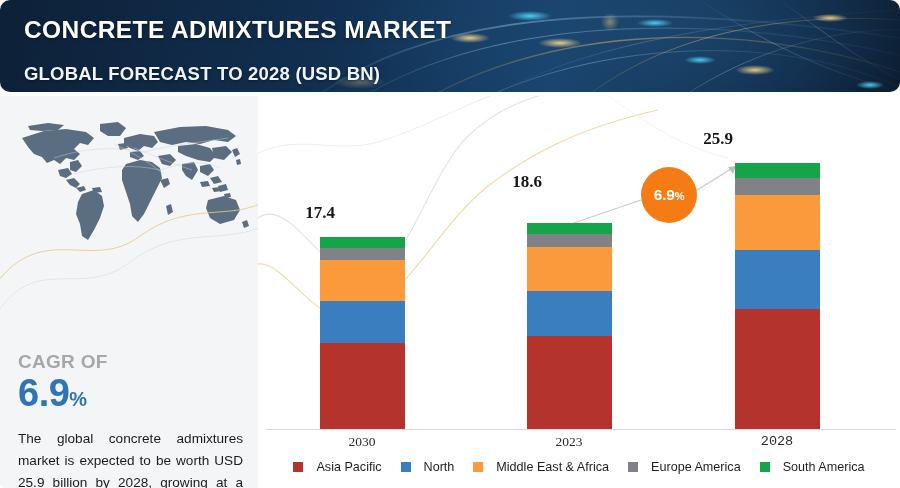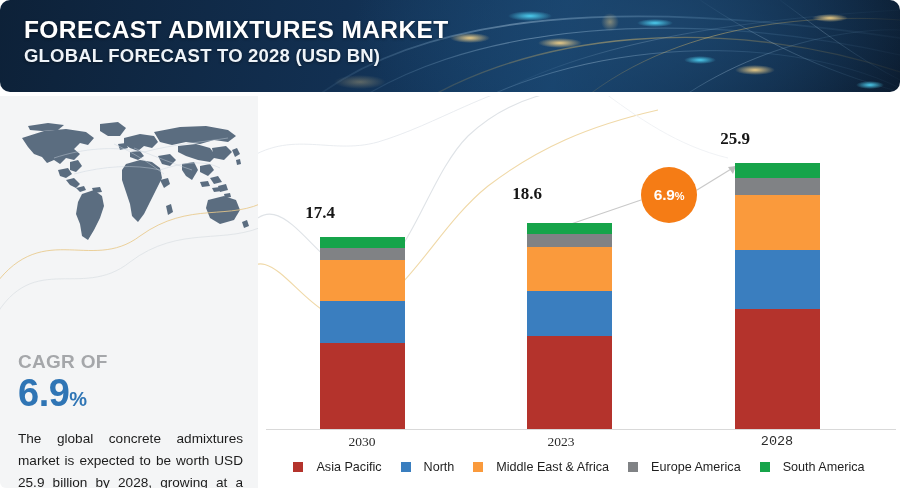--- a/index.html
+++ b/index.html
@@ -50,21 +50,21 @@
     line-height: 1.08;
     font-family: "Liberation Sans", sans-serif;
     text-shadow: 0 1px 3px rgba(0,0,0,0.45);
   }
   .title-sub {
     font-size: 18.5px;
     font-weight: bold;
     letter-spacing: 0.2px;
     color: #eef3f8;
     line-height: 1.15;
-    margin-top: 2px;
+    margin-top: 20px;
     text-shadow: 0 1px 3px rgba(0,0,0,0.45);
   }
 
   
   .left-panel {
     position: absolute;
     left: 0;
     top: 96px;
     width: 258px;
     height: 392px;
@@ -257,21 +257,21 @@
       <ellipse cx="470" cy="38" rx="20" ry="5" fill="url(#glowG)"></ellipse>
       <ellipse cx="560" cy="43" rx="22" ry="5" fill="url(#glowG)"></ellipse>
       <ellipse cx="755" cy="70" rx="20" ry="5" fill="url(#glowG)"></ellipse>
       <ellipse cx="830" cy="18" rx="18" ry="4" fill="url(#glowG)"></ellipse>
       <ellipse cx="870" cy="85" rx="14" ry="4" fill="url(#glowC)"></ellipse>
       <ellipse cx="610" cy="22" rx="9" ry="9" fill="url(#glowG)" opacity="0.5"></ellipse>
       <ellipse cx="360" cy="82" rx="26" ry="7" fill="url(#glowG)" opacity="0.35"></ellipse>
     </svg>
 
     <div class="header-text">
-      <div class="title-main">FORECAST ADMIXTURES MARKET</div>
+      <div class="title-main">CONCRETE ADMIXTURES MARKET</div>
       <div class="title-sub">GLOBAL FORECAST TO 2028 (USD BN)</div>
     </div>
   </div>
 
   <div class="left-panel">
 
     <div class="map-wrap">
       <svg viewBox="0 0 236 140" preserveAspectRatio="xMidYMid meet">
         <g fill="#5b6d80">
 
@@ -371,31 +371,31 @@
       <div class="bar-value" style="left:2px; top:107px;">17.4</div>
       <div class="bar" style="left:62px; height:192px;">
         <div class="seg" style="height:5.7%; background:#16a44a;"></div>
         <div class="seg" style="height:6.3%; background:#808285;"></div>
         <div class="seg" style="height:21.3%; background:#fa9a3c;"></div>
         <div class="seg" style="height:21.8%; background:#3a7ebf;"></div>
         <div class="seg" style="height:44.9%; background:#b4332c;"></div>
       </div>
       <div class="x-label" style="left:44px;">2030</div>
 
-      <div class="bar-value" style="left:209px; top:88px;">18.6</div>
+      <div class="bar-value" style="left:209px; top:76px;">18.6</div>
       <div class="bar" style="left:269px; height:206px;">
         <div class="seg" style="height:5.4%; background:#16a44a;"></div>
         <div class="seg" style="height:6.4%; background:#808285;"></div>
         <div class="seg" style="height:21.0%; background:#fa9a3c;"></div>
         <div class="seg" style="height:22.0%; background:#3a7ebf;"></div>
         <div class="seg" style="height:45.2%; background:#b4332c;"></div>
       </div>
-      <div class="x-label" style="left:243px;">2023</div>
-
-      <div class="bar-value" style="left:417px; top:33px;">25.9</div>
+      <div class="x-label" style="left:251px;">2023</div>
+
+      <div class="bar-value" style="left:400px; top:33px;">25.9</div>
       <div class="bar" style="left:477px; height:266px;">
         <div class="seg" style="height:5.8%; background:#16a44a;"></div>
         <div class="seg" style="height:6.2%; background:#808285;"></div>
         <div class="seg" style="height:20.8%; background:#fa9a3c;"></div>
         <div class="seg" style="height:22.0%; background:#3a7ebf;"></div>
         <div class="seg" style="height:45.2%; background:#b4332c;"></div>
       </div>
       <div class="x-label" style="left:459px;font-family:Liberation Mono, monospace;">2028</div>
 
       <div class="badge">

